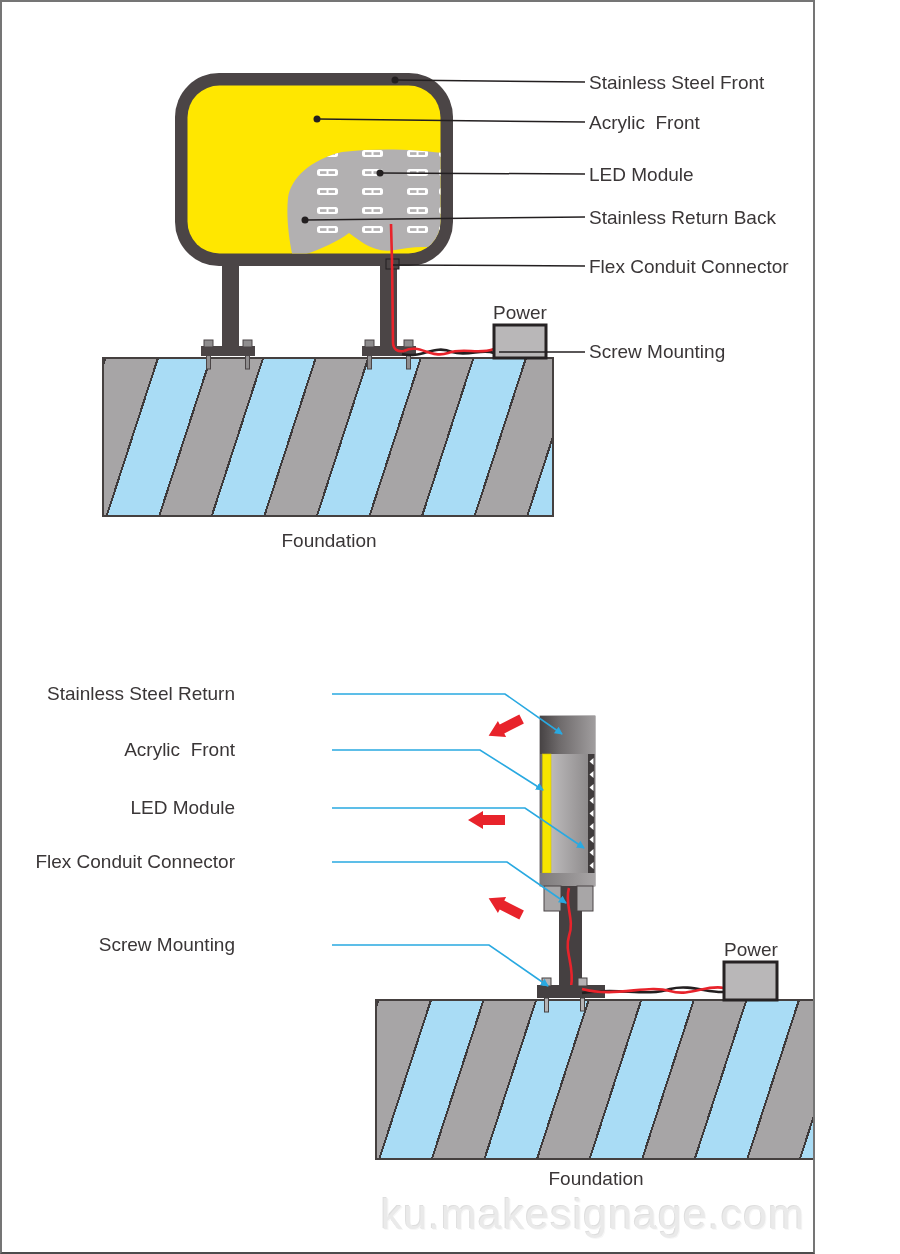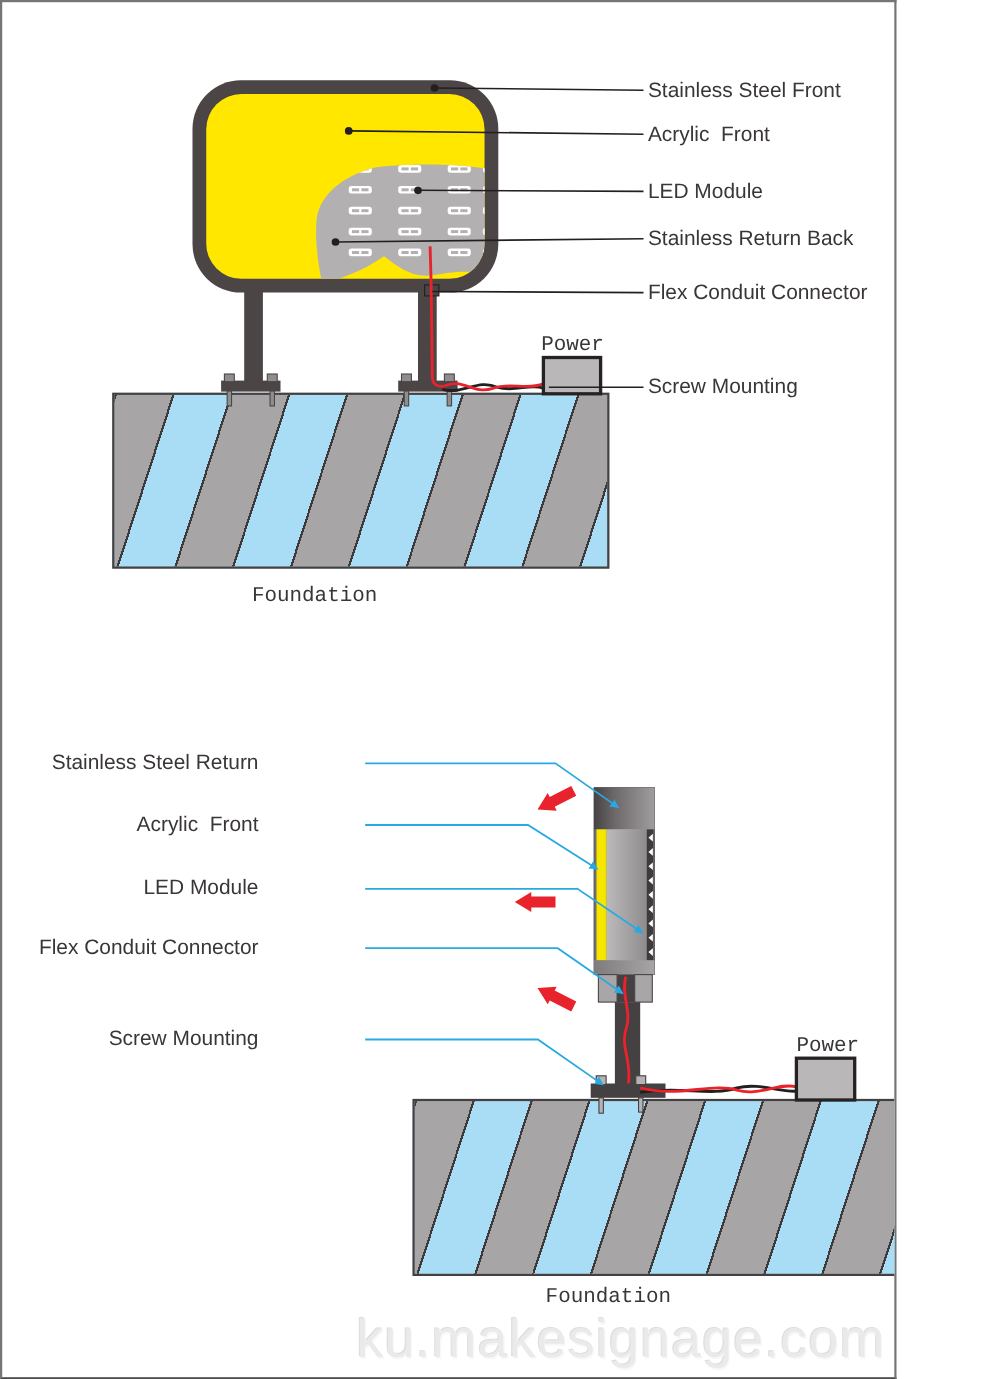--- a/index.html
+++ b/index.html
@@ -27,24 +27,24 @@
   }
   .foundation.top{left:100px;top:355px;width:452px;height:160px;}
   .foundation.bottom{left:373px;top:997px;width:446px;height:161px;}
   .lbl{
     position:absolute;
     font-size:19px;line-height:20px;height:20px;
     color:#3a3637;white-space:pre;
   }
   .lbl.right-col{left:587px;text-align:left;}
   .lbl.left-col{right:578px;text-align:left;}
-  .lbl.centered{font-family:Liberation Mono, monospace;}
+  .lbl.centered{text-align:center;}
   .watermark{
     position:absolute;right:8px;top:1188px;
-    font-size:49px;letter-spacing:1px;color:#eaeaea;
+    font-size:43px;letter-spacing:1px;color:#eaeaea;
     text-shadow:1px 1px 0 #f7f7f7, -1px -1px 0 #dedede;
     font-family:"Liberation Sans", sans-serif;
   }
 </style>
 </head>
 <body>
 
 <div class="canvas">
 
   <div class="foundation top"></div>

